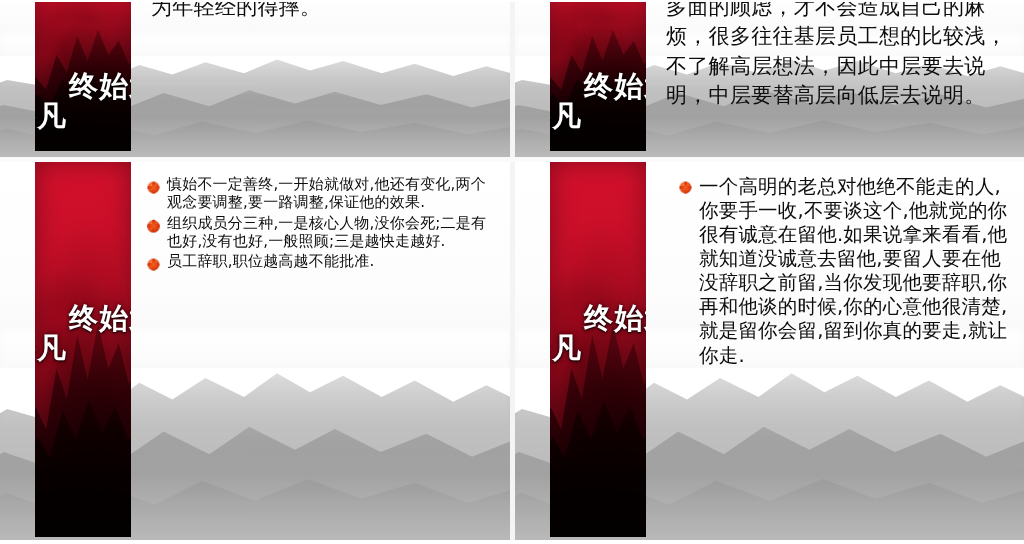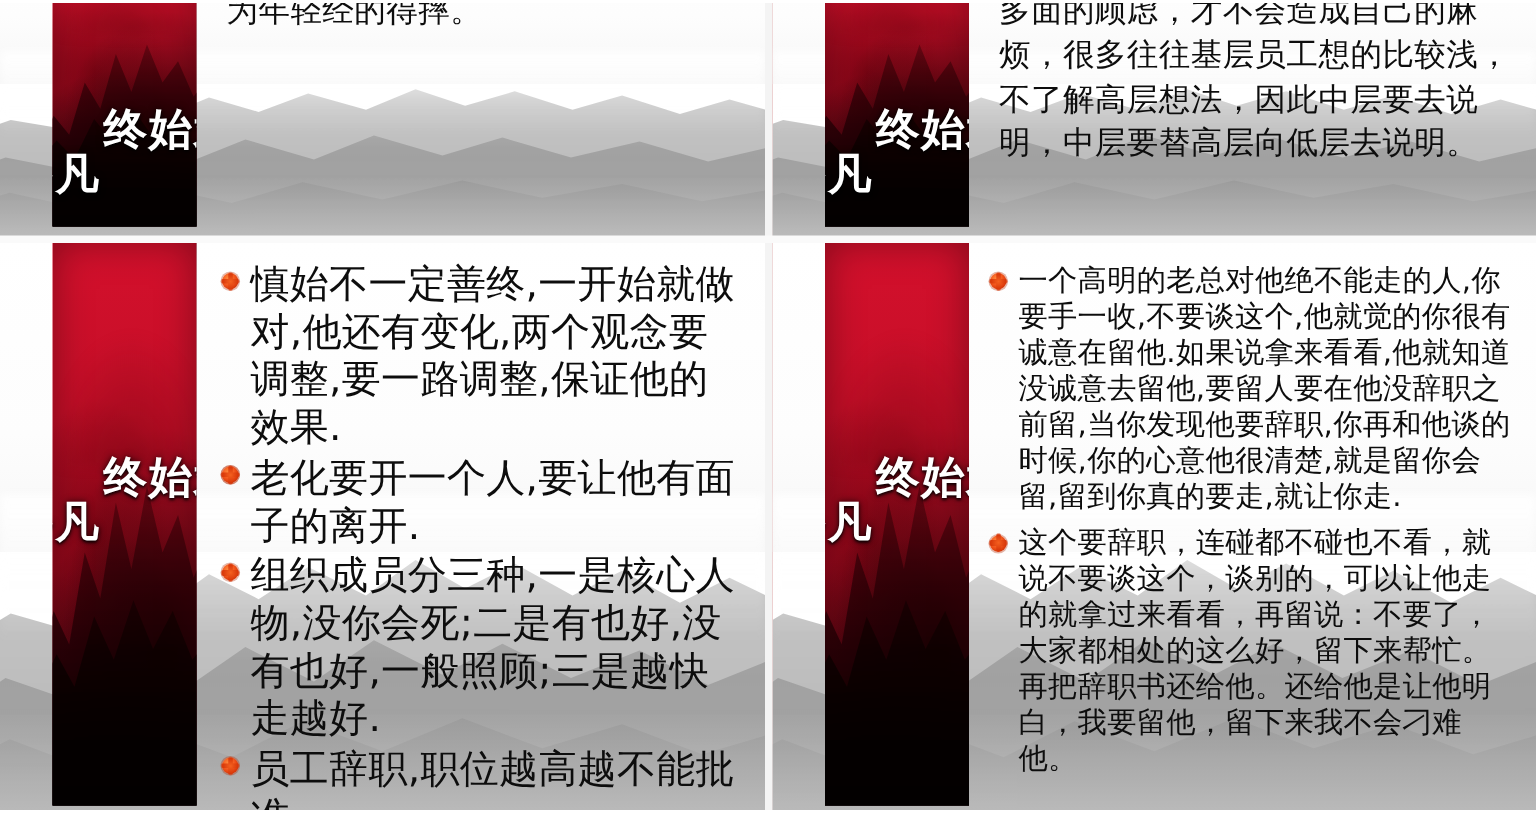--- a/index.html
+++ b/index.html
@@ -170,21 +170,21 @@
 
   
   .body {
     position: absolute;
     z-index: 4;
     color: #0d0d0d;
   }
   .tl .body, .tr .body { left: 151px; right: 14px; top: 56px; }
   .bl .body { left: 148px; right: 12px; top: 14px; }
   .br .body { left: 664px; right: 12px; top: 14px; }
-  .br .body { left: 145px; }
+  .br .body { left: 165px; }
 
   .lead {
     font-size: 21px;
     line-height: 1.34;
     margin: 0 0 6px 0;
     letter-spacing: .3px;
   }
 
   ul.bullets {
     list-style: none;
@@ -215,21 +215,21 @@
     width: 13px; height: 3.4px;
     margin-left: -6.5px; margin-top: -1.7px;
     border-radius: 2px;
     background: radial-gradient(circle at 50% 50%, #f4601f 0%, #d8380a 75%, rgba(216,56,10,0) 100%);
   }
   .bullet-dot::after { transform: rotate(90deg); }
 
   
   .tl .lead, .tl ul.bullets li { font-size: 21px; line-height: 1.36; }
   .tr .lead { font-size: 21px; line-height: 1.40; }
-  .bl ul.bullets li { font-size: 26px; line-height: 1.22; margin-bottom: 2px; }
+  .bl ul.bullets li { font-size: 15px; line-height: 1.22; margin-bottom: 2px; }
   .br ul.bullets li { font-size: 19.5px; line-height: 1.235; margin-bottom: 6px; }
   .tl ul.bullets li { margin-bottom: 4px; }
 
   .tl .bullet-dot, .tr .bullet-dot { top: 8px; }
   .bl .bullet-dot, .br .bullet-dot { top: 7px; }
 
   
   .gutter-v {
     position: absolute;
     left: 510px; top: 0;
@@ -349,24 +349,20 @@
       <ul class="bullets">
         <li>
           <span class="bullet-dot"></span>
           <span>慎始不一定善终,一开始就做对,他还有变化,两个观念要调整,要一路调整,保证他的效果.</span>
         </li>
         <li>
           <span class="bullet-dot"></span>
         </li>
         <li>
           <span class="bullet-dot"></span>
-          <span>老化要开一个人,要让他有面子的离开.</span>
-        </li>
-        <li>
-          <span class="bullet-dot"></span>
           <span>组织成员分三种,一是核心人物,没你会死;二是有也好,没有也好,一般照顾;三是越快走越好.</span>
         </li>
         <li>
           <span class="bullet-dot"></span>
           <span>员工辞职,职位越高越不能批准.</span>
         </li>
       </ul>
     </div>
   </div>
 
@@ -394,24 +390,20 @@
 善
 善</div>
       </div>
     </div>
     <div class="body">
       <ul class="bullets">
         <li>
           <span class="bullet-dot"></span>
           <span>一个高明的老总对他绝不能走的人,你要手一收,不要谈这个,他就觉的你很有诚意在留他.如果说拿来看看,他就知道没诚意去留他,要留人要在他没辞职之前留,当你发现他要辞职,你再和他谈的时候,你的心意他很清楚,就是留你会留,留到你真的要走,就让你走.</span>
         </li>
-        <li>
-          <span class="bullet-dot"></span>
-          <span>这个要辞职，连碰都不碰也不看，就说不要谈这个，谈别的，可以让他走的就拿过来看看，再留说：不要了，大家都相处的这么好，留下来帮忙。再把辞职书还给他。还给他是让他明白，我要留他，留下来我不会刁难他。</span>
-        </li>
       </ul>
     </div>
   </div>
 
   <div class="gutter-v"></div>
   <div class="gutter-h"></div>
   <div class="edge-top"></div>
   <div class="edge-bottom"></div>
 </div>
 

